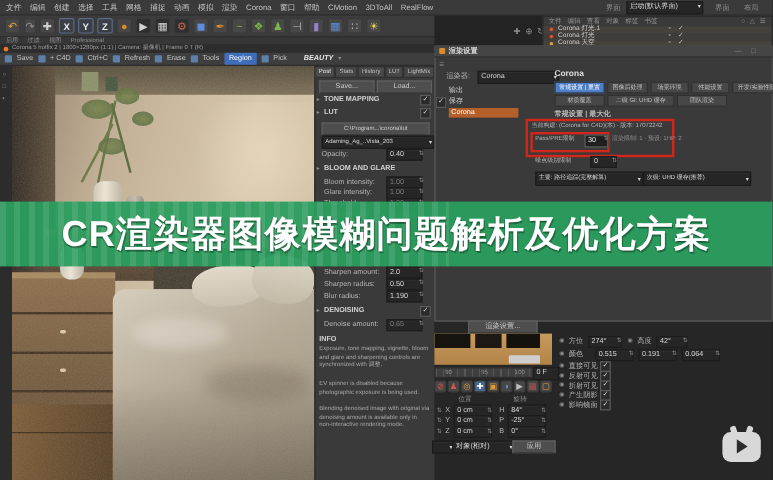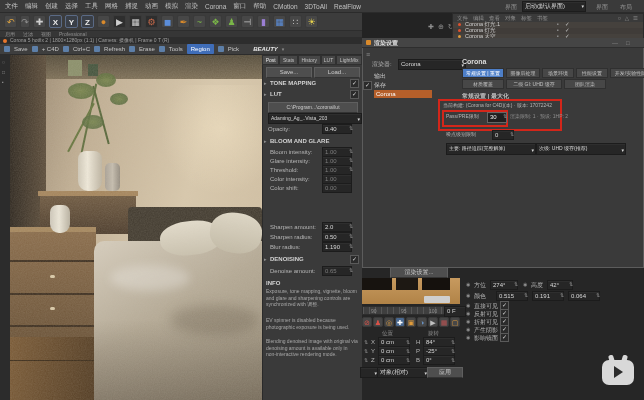--- a/index.html
+++ b/index.html
@@ -428,20 +428,24 @@
   <span class="a t5 dim" style="left:466px;top:318px">◉</span>
   <span class="a t6 lbl" style="left:474px;top:318px">折射可见</span>
   <span class="a chk" style="left:500px;top:317px">✓</span>
   <span class="a t5 dim" style="left:466px;top:326px">◉</span>
   <span class="a t6 lbl" style="left:474px;top:326px">产生阴影</span>
   <span class="a chk" style="left:500px;top:325px">✓</span>
   <span class="a t5 dim" style="left:466px;top:334px">◉</span>
   <span class="a t6 lbl" style="left:474px;top:334px">影响镜面</span>
   <span class="a chk" style="left:500px;top:333px">✓</span>
 
+  <div class="a banner">
+    <div class="banner-stripes"></div>
+    <span class="banner-text">CR渲染器图像模糊问题解析及优化方案</span>
+  </div>
 
   <div class="a bili">
     <div class="ear" style="left:7px;transform:rotate(-18deg)"></div>
     <div class="ear" style="right:7px;transform:rotate(18deg)"></div>
     <div class="tri"></div>
   </div>
 
 </div>
 
 </body></html>

